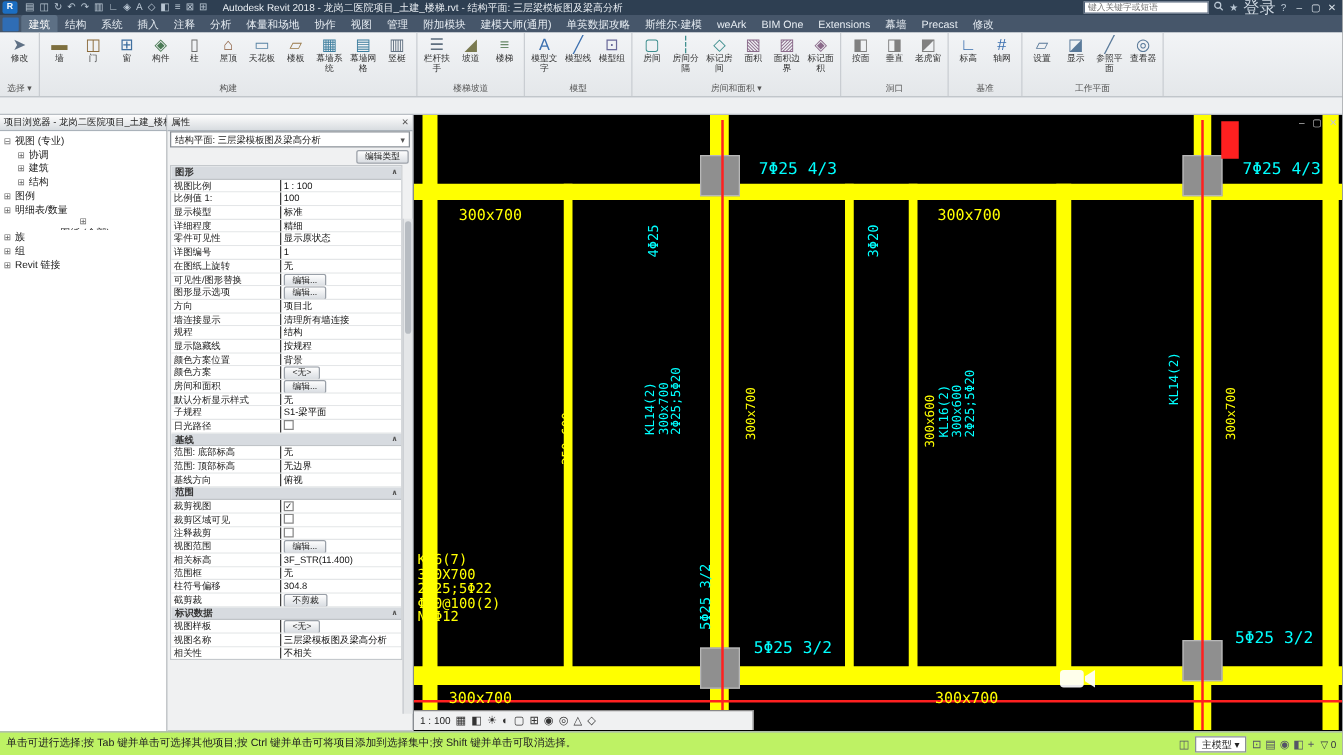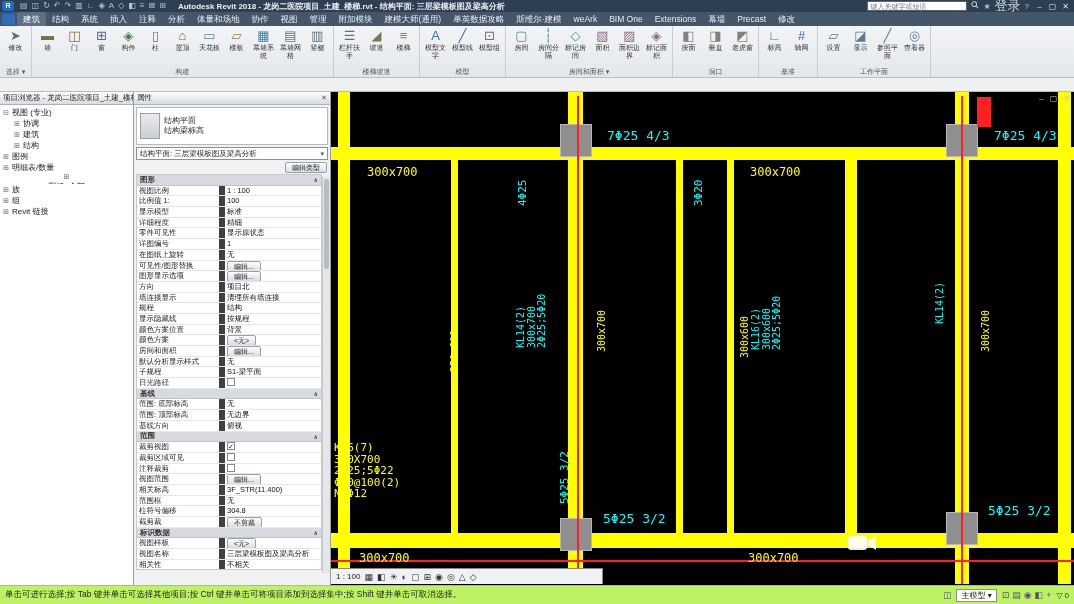--- a/index.html
+++ b/index.html
@@ -4,21 +4,21 @@
 <style>
 *{margin:0;padding:0;box-sizing:border-box}
 html,body{width:1074px;height:604px;overflow:hidden;background:#d4d8dc;font-family:"Liberation Sans","DejaVu Sans",sans-serif;}
 #app{position:relative;width:1074px;height:604px;background:#d4d8dc;overflow:hidden;}
 
 
 .titlebar{position:absolute;left:0;top:0;width:100%;height:12px;background:#2e3f52;color:#cfd8e2;display:flex;align-items:center;font-size:8px;}
 .appbtn{width:12px;height:10px;background:#1b6ec2;color:#fff;font-size:7px;line-height:10px;text-align:center;margin:0 2px;border-radius:2px;font-weight:bold;}
 .qat{display:flex;gap:4px;align-items:center;padding:0 4px;}
 .qi{color:#b9c6d3;font-size:8px;line-height:10px;}
-.tb-title{margin:0 8px;white-space:nowrap;overflow:hidden;color:#e9eef3;font-weight:bold;}
+.tb-title{margin:0 8px;white-space:nowrap;overflow:hidden;color:#e9eef3;}
 .tb-right{margin-left:auto;display:flex;align-items:center;gap:4px;padding-right:2px;}
 .searchbox{width:100px;height:10px;font-size:7px;border:1px solid #55657a;background:#fff;color:#333;padding:0 2px;font-family:"Liberation Sans",sans-serif;}
 .tbi{color:#b9c6d3;font-size:8px;}
 .signin{color:#cfd8e2;font-size:13px;white-space:nowrap;}
 .winbtn{width:13px;text-align:center;color:#dbe2e9;font-size:8px;}
 
 
 .tabrow{position:absolute;left:0;top:12px;width:100%;height:14px;background:#46566a;display:flex;align-items:flex-end;overflow:hidden;}
 .filebtn{width:13px;height:11px;background:#2f6db5;margin:0 2px 1px 2px;border-radius:1px;}
 .tab{padding:2px 6px 2px;font-size:8.5px;color:#e6ecf2;white-space:nowrap;line-height:10px;}
@@ -55,21 +55,21 @@
 .ptypeicon{width:20px;height:26px;background:linear-gradient(#e8ecef,#c9ced4);border:1px solid #9aa0a6;flex:0 0 auto;}
 .ptypetext{font-size:8px;color:#222;line-height:10px;}
 .pselector{margin:0 2px;height:13px;background:#fff;border:1px solid #8a9097;font-size:7.5px;display:flex;align-items:center;padding:0 3px;color:#222;white-space:nowrap;overflow:hidden;}
 .psel-arrow{margin-left:auto;color:#555;font-size:7px;}
 .peditrow{height:14px;display:flex;justify-content:flex-end;align-items:center;padding:1px 3px;}
 .pbtn{display:inline-block;border:1px solid #9aa0a8;background:linear-gradient(#fefefe,#d9dde2);padding:0 6px;font-size:7px;line-height:9px;border-radius:2px;color:#222;white-space:nowrap;}
 .pgrid{margin:0 8px 0 2px;border:1px solid #c5c9cd;background:#fff;overflow:hidden;height:396px;}
 .psec{height:10.7px;background:#d7dbe0;font-size:7.5px;font-weight:bold;display:flex;padding:0 3px;align-items:center;color:#333;border-bottom:1px solid #c0c4c8;}
 .pchev{margin-left:auto;font-size:6px;color:#555;}
 .prow{display:flex;height:10.7px;border-bottom:1px solid #e4e6e8;background:#fff;font-size:7.5px;}
-.plab{width:88px;padding:0 2px;color:#222;overflow:hidden;white-space:nowrap;border-right:6px solid #404040;line-height:10.7px;}
+.plab{width:88px;padding:0 2px;color:#222;overflow:hidden;white-space:nowrap;border-right:1px solid #404040;line-height:10.7px;}
 .pval{flex:1;padding:0 2px;line-height:10.7px;overflow:hidden;white-space:nowrap;color:#111;}
 .pchk{display:inline-block;width:8px;height:8px;border:1px solid #888;background:#fff;font-size:7px;line-height:7px;text-align:center;color:#222;}
 .pscroll{position:absolute;right:0;top:70px;bottom:14px;width:8px;background:#e4e6e8;border-left:1px solid #c5c9cd;}
 .pthumb{position:absolute;top:2px;left:1px;right:1px;height:90px;background:#b7bcc2;border-radius:3px;}
 .pfoot{position:absolute;bottom:-13px;left:0;right:0;height:14px;display:flex;align-items:center;font-size:7.5px;padding:0 3px;background:#eef0f1;border-top:1px solid #c5c9cd;color:#335;}
 .applybtn{margin-left:auto;border:1px solid #9aa0a8;background:linear-gradient(#fff,#d9dde2);padding:0 8px;line-height:10px;font-size:7.5px;color:#222;}
 
 
 .canvas{position:absolute;left:331px;top:0;width:743px;height:493px;background:#000;overflow:hidden;}
 .geo{position:absolute;}
@@ -387,27 +387,20 @@
           </div>
         </div>
     </div>
 
     <div class="props">
       <div class="phead">
         <span>属性</span>
         <span class="phx">✕</span>
       </div>
       <div class="pbody">
-        <div class="ptype">
-          <div class="ptypeicon"></div>
-          <div class="ptypetext">
-            <div>结构平面</div>
-            <div>结构梁标高</div>
-          </div>
-        </div>
         <div class="pselector">
           <span>结构平面: 三层梁模板图及梁高分析</span>
           <span class="psel-arrow">▾</span>
         </div>
         <div class="peditrow">
           <span class="pbtn">编辑类型</span>
         </div>
         <div class="pgrid" id="pgrid">
             <div class="psec">
               <span>图形</span>

